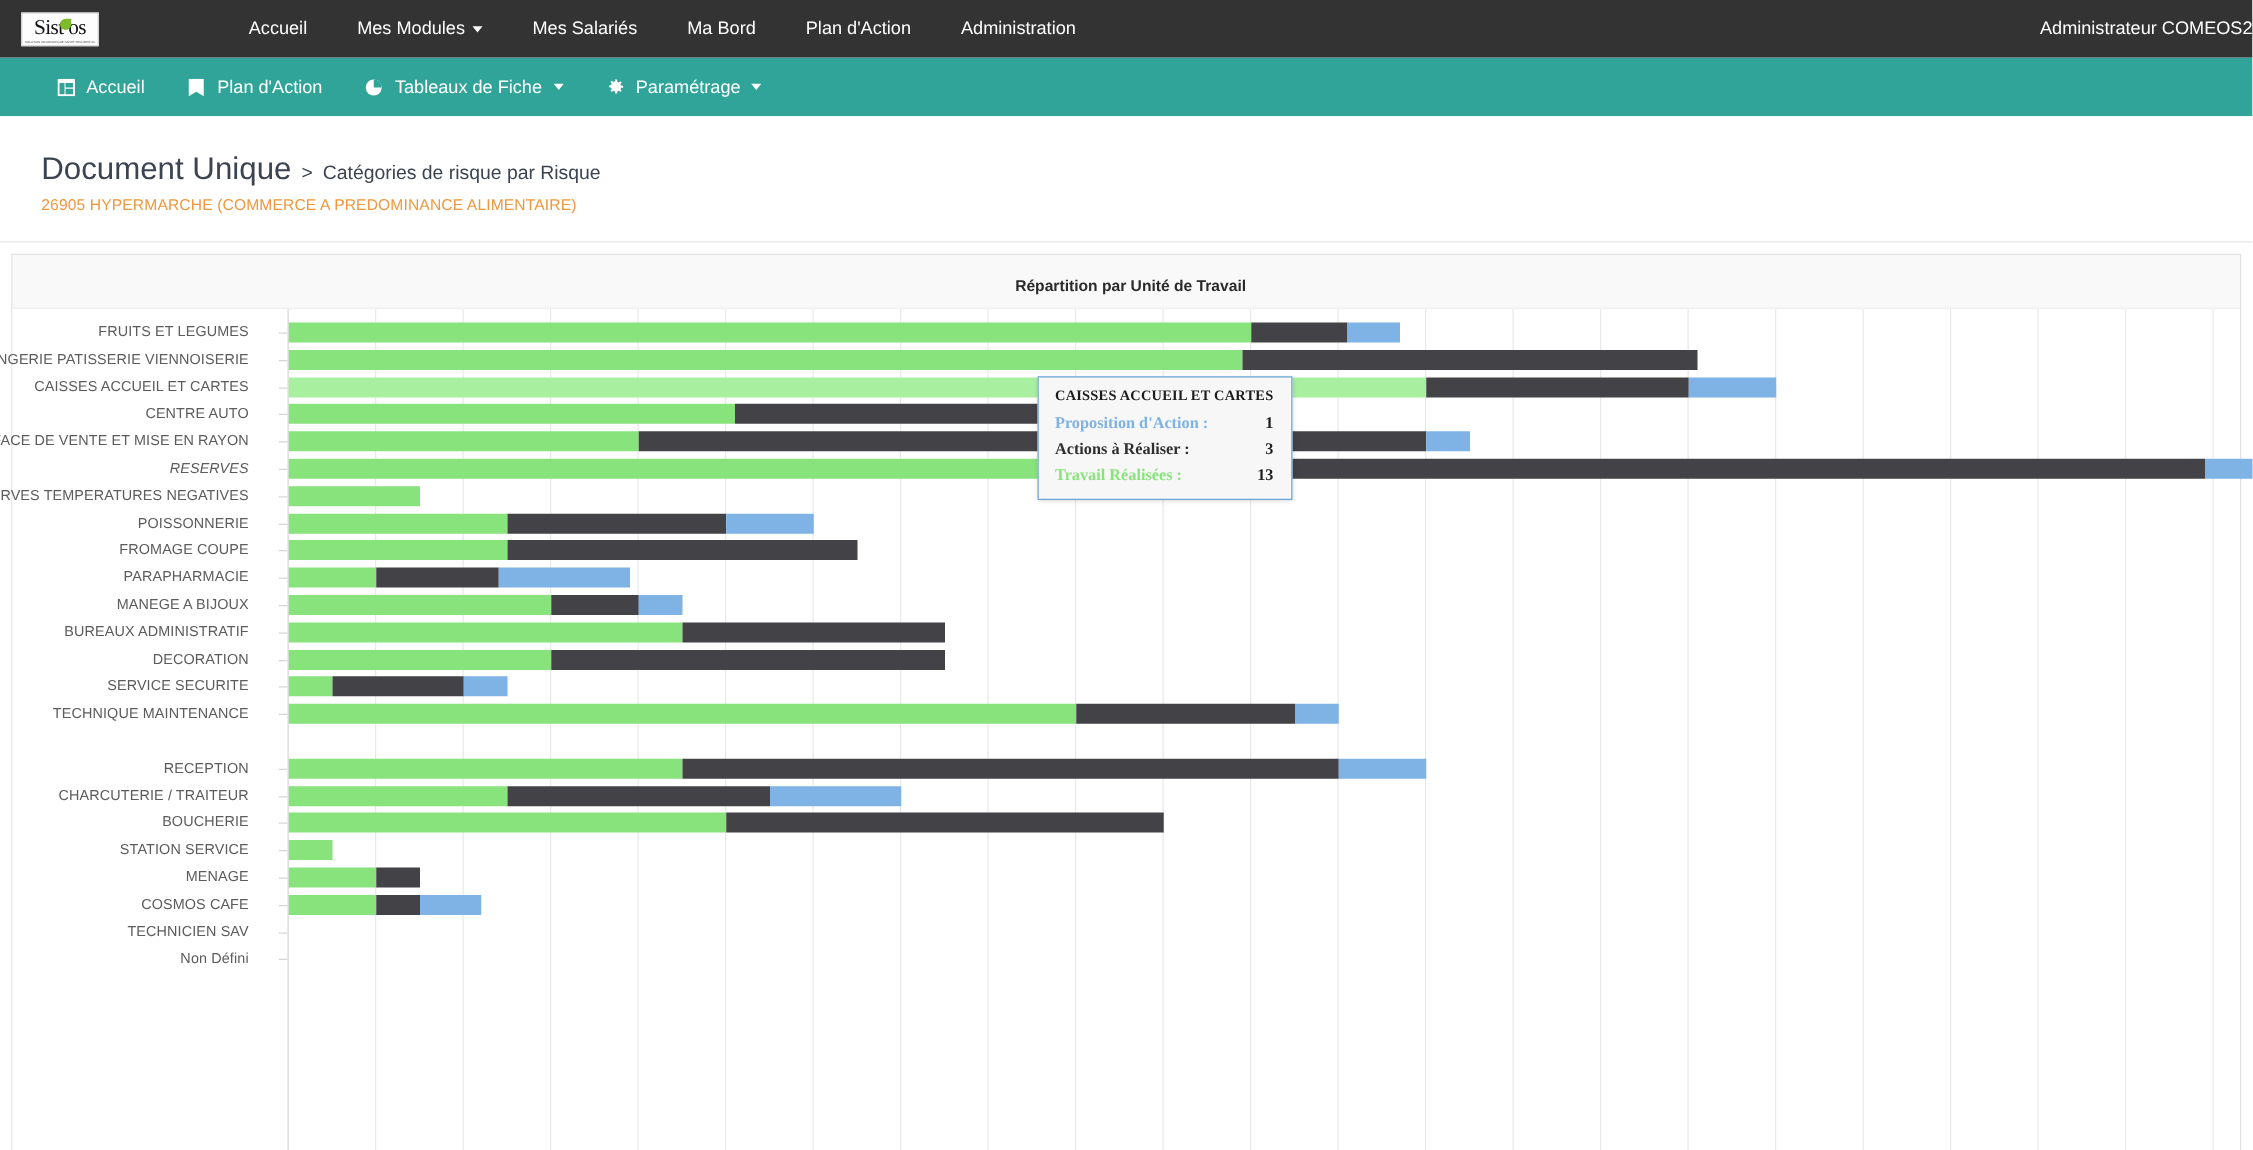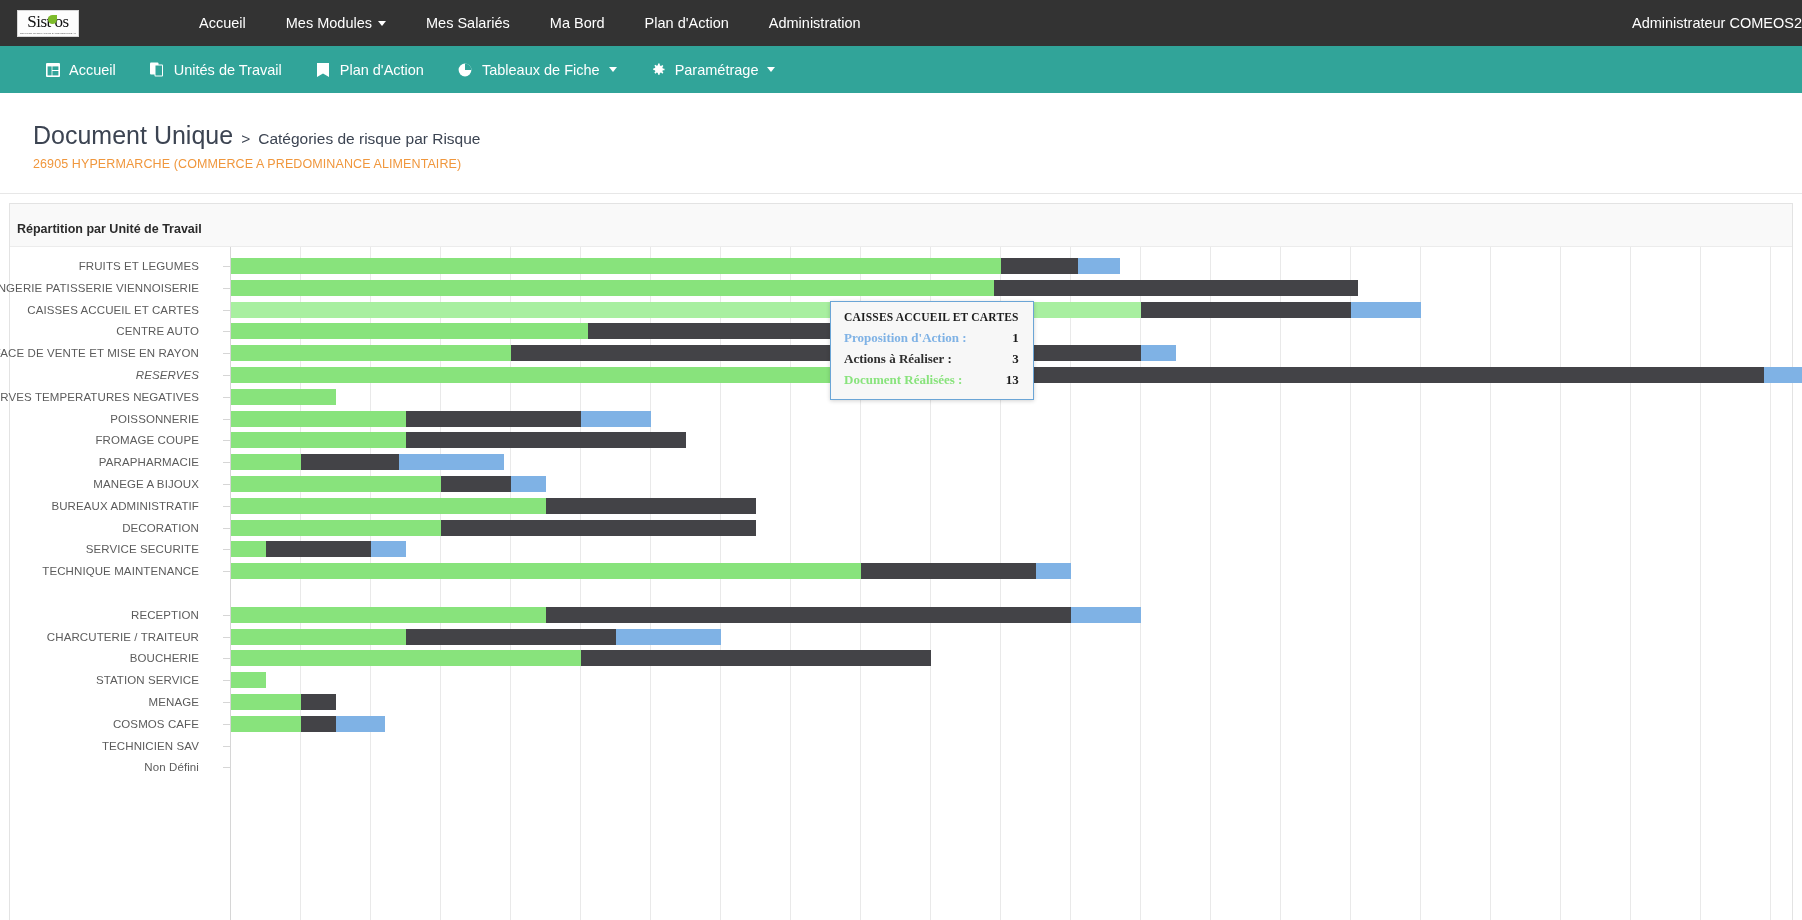--- a/index.html
+++ b/index.html
@@ -138,20 +138,21 @@
     background: #f9f9f9;
     border: 1px solid #e3e3e3;
     height: 722px;
     position: relative;
   }
   #panel-title {
     font-size: 12.5px;
     font-weight: bold;
     color: #2b2b2b;
     padding: 18px 0 0 7px;
+    text-align: center;
   }
 
   
   #chart-area {
     position: absolute;
     left: 0; right: 0;
     top: 42px; bottom: 0;
     background: #ffffff;
     border-top: 1px solid #ececec;
   }
@@ -278,30 +279,20 @@
   <div class="subnav-item">
     <span class="sn-icon">
       <svg width="14" height="14" viewBox="0 0 14 14">
           <rect x="0" y="0" width="14" height="14" rx="1" fill="#fff"></rect>
           <rect x="1.6" y="3.4" width="4" height="9" fill="#31a499"></rect>
           <rect x="6.4" y="3.4" width="6" height="3.6" fill="#31a499"></rect>
           <rect x="6.4" y="8" width="6" height="4.4" fill="#31a499"></rect>
         </svg>
     </span>
     <span>Accueil</span>
-  </div>
-  <div class="subnav-item">
-    <span class="sn-icon">
-      <svg width="14" height="15" viewBox="0 0 14 15">
-          <rect x="0" y="0.5" width="8.5" height="12" rx="1" fill="#fff"></rect>
-          <rect x="4.5" y="2.5" width="8.5" height="12" rx="1" fill="#fff"></rect>
-          <rect x="5.5" y="3.5" width="6.5" height="10" fill="#31a499"></rect>
-        </svg>
-    </span>
-    <span>Unités de Travail</span>
   </div>
   <div class="subnav-item">
     <span class="sn-icon">
       <svg width="14" height="14" viewBox="0 0 14 14">
           <path d="M1 0h12v14l-6-3.6L1 14z" fill="#fff"></path>
         </svg>
     </span>
     <span>Plan d'Action</span>
   </div>
   <div class="subnav-item">
@@ -556,18 +547,18 @@
       <div id="tt-title">CAISSES ACCUEIL ET CARTES</div>
       <div class="tt-row tt-prop">
         <span class="tt-lbl">Proposition d'Action :</span>
         <span class="tt-val">1</span>
       </div>
       <div class="tt-row tt-real">
         <span class="tt-lbl">Actions à Réaliser :</span>
         <span class="tt-val">3</span>
       </div>
       <div class="tt-row tt-done">
-        <span class="tt-lbl">Document Réalisées :</span>
+        <span class="tt-lbl">Travail Réalisées :</span>
         <span class="tt-val">13</span>
       </div>
     </div>
   </div>
 </div>
 
 </body></html>

